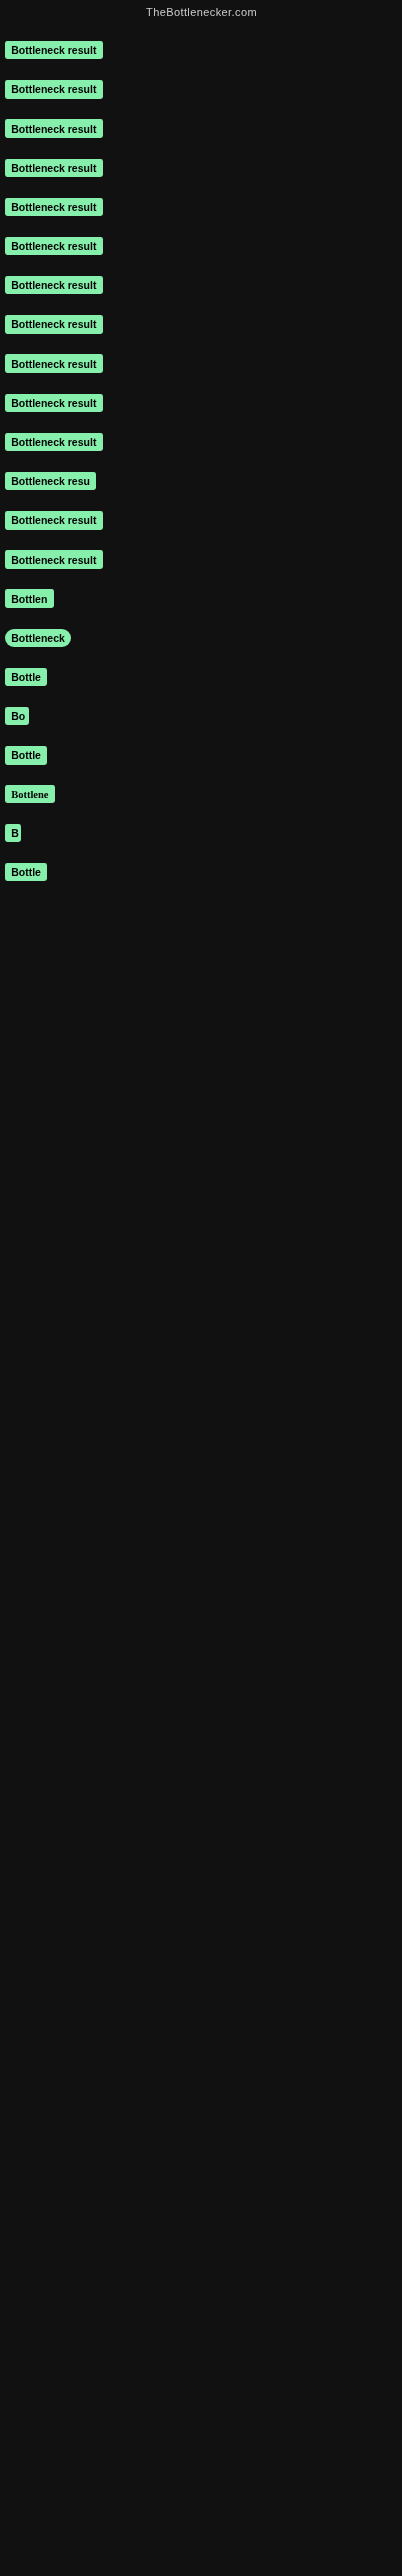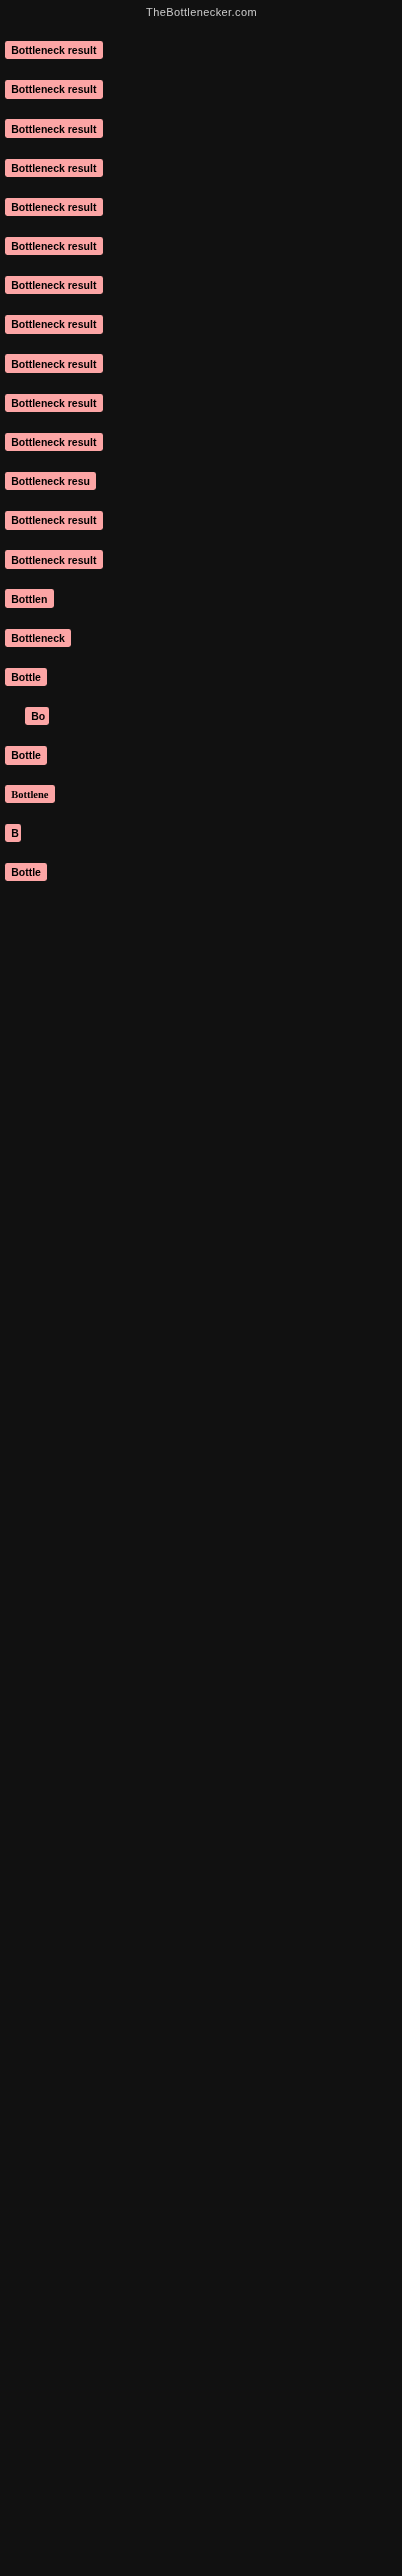--- a/index.html
+++ b/index.html
@@ -19,21 +19,21 @@
     .site-title {
       text-align: center;
       color: #cccccc;
       font-size: 11px;
       padding: 6.4px 0 9.7px 0;
       letter-spacing: 0.4px;
     }
 
     .bottleneck-badge {
       display: inline-block;
-      background-color: #fca5a5;
+      background-color: #86efac;
       color: #000000;
       font-size: 10.5px;
       font-weight: bold;
       padding: 3.2px 6.4px;
       border-radius: 2.4px;
       white-space: nowrap;
       overflow: hidden;
       text-align: center;
     }
 
@@ -58,22 +58,22 @@
       <div class="result-row"><span class="bottleneck-badge" style="max-width: 125px;">Bottleneck result</span></div>
       <div class="result-row"><span class="bottleneck-badge" style="max-width: 125px;">Bottleneck result</span></div>
       <div class="result-row"><span class="bottleneck-badge" style="max-width: 125px;">Bottleneck result</span></div>
       <div class="result-row"><span class="bottleneck-badge" style="max-width: 125px;">Bottleneck result</span></div>
       <div class="result-row"><span class="bottleneck-badge" style="max-width: 125px;">Bottleneck result</span></div>
       <div class="result-row"><span class="bottleneck-badge" style="max-width: 125px;">Bottleneck result</span></div>
       <div class="result-row"><span class="bottleneck-badge" style="max-width: 105px;">Bottleneck resu</span></div>
       <div class="result-row"><span class="bottleneck-badge" style="max-width: 117px;">Bottleneck result</span></div>
       <div class="result-row"><span class="bottleneck-badge" style="max-width: 111px;">Bottleneck result</span></div>
       <div class="result-row"><span class="bottleneck-badge" style="max-width: 55px;">Bottlen</span></div>
-      <div class="result-row"><span class="bottleneck-badge" style="max-width: 68px;">Bottleneck</span></div>
+      <div class="result-row"><span class="bottleneck-badge" style="max-width: 68px; border-radius: 9px;">Bottleneck</span></div>
       <div class="result-row"><span class="bottleneck-badge" style="max-width: 47px;">Bottle</span></div>
-      <div class="result-row"><span class="bottleneck-badge" style="max-width: 24px; margin-left: 20px;">Bo</span></div>
+      <div class="result-row"><span class="bottleneck-badge" style="max-width: 24px;">Bo</span></div>
       <div class="result-row"><span class="bottleneck-badge" style="max-width: 47px;">Bottle</span></div>
       <div class="result-row"><span class="bottleneck-badge" style="max-width: 59px; font-family: Liberation Serif, serif;">Bottlene</span></div>
       <div class="result-row"><span class="bottleneck-badge" style="max-width: 16px;">B</span></div>
       <div class="result-row"><span class="bottleneck-badge" style="max-width: 47px;">Bottle</span></div>
     </div>
 </div>
 
 
 </body></html>

